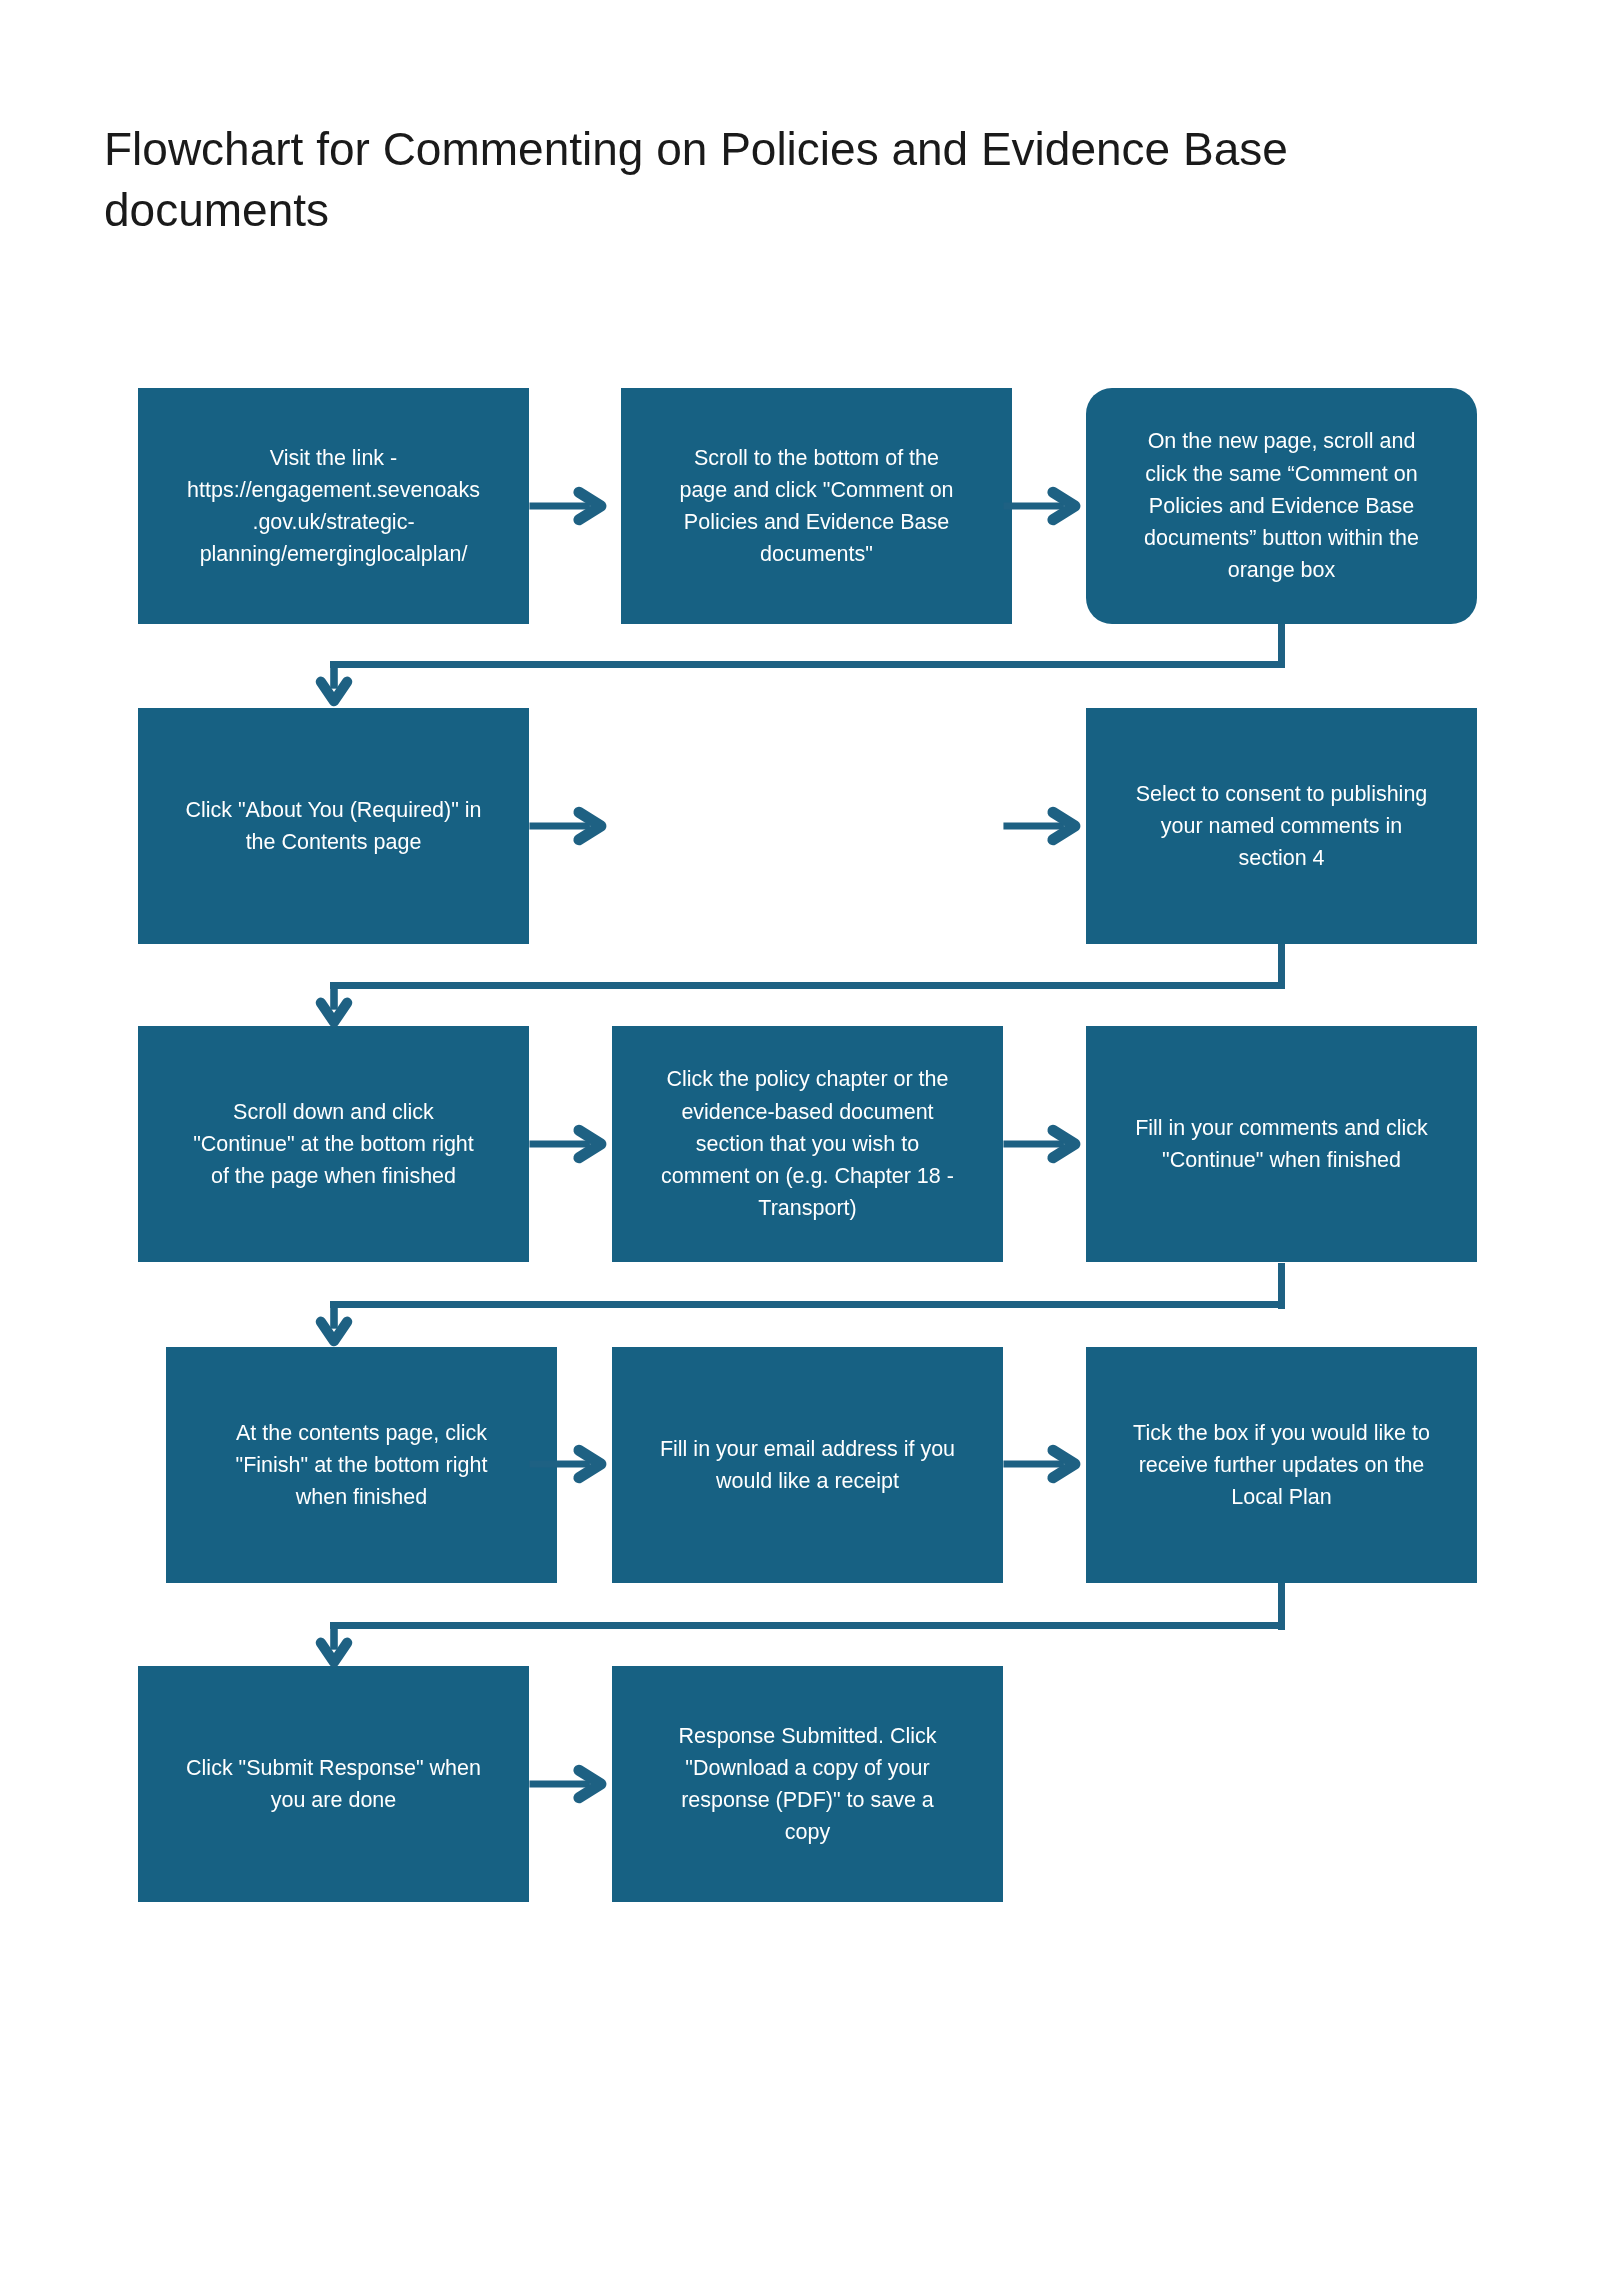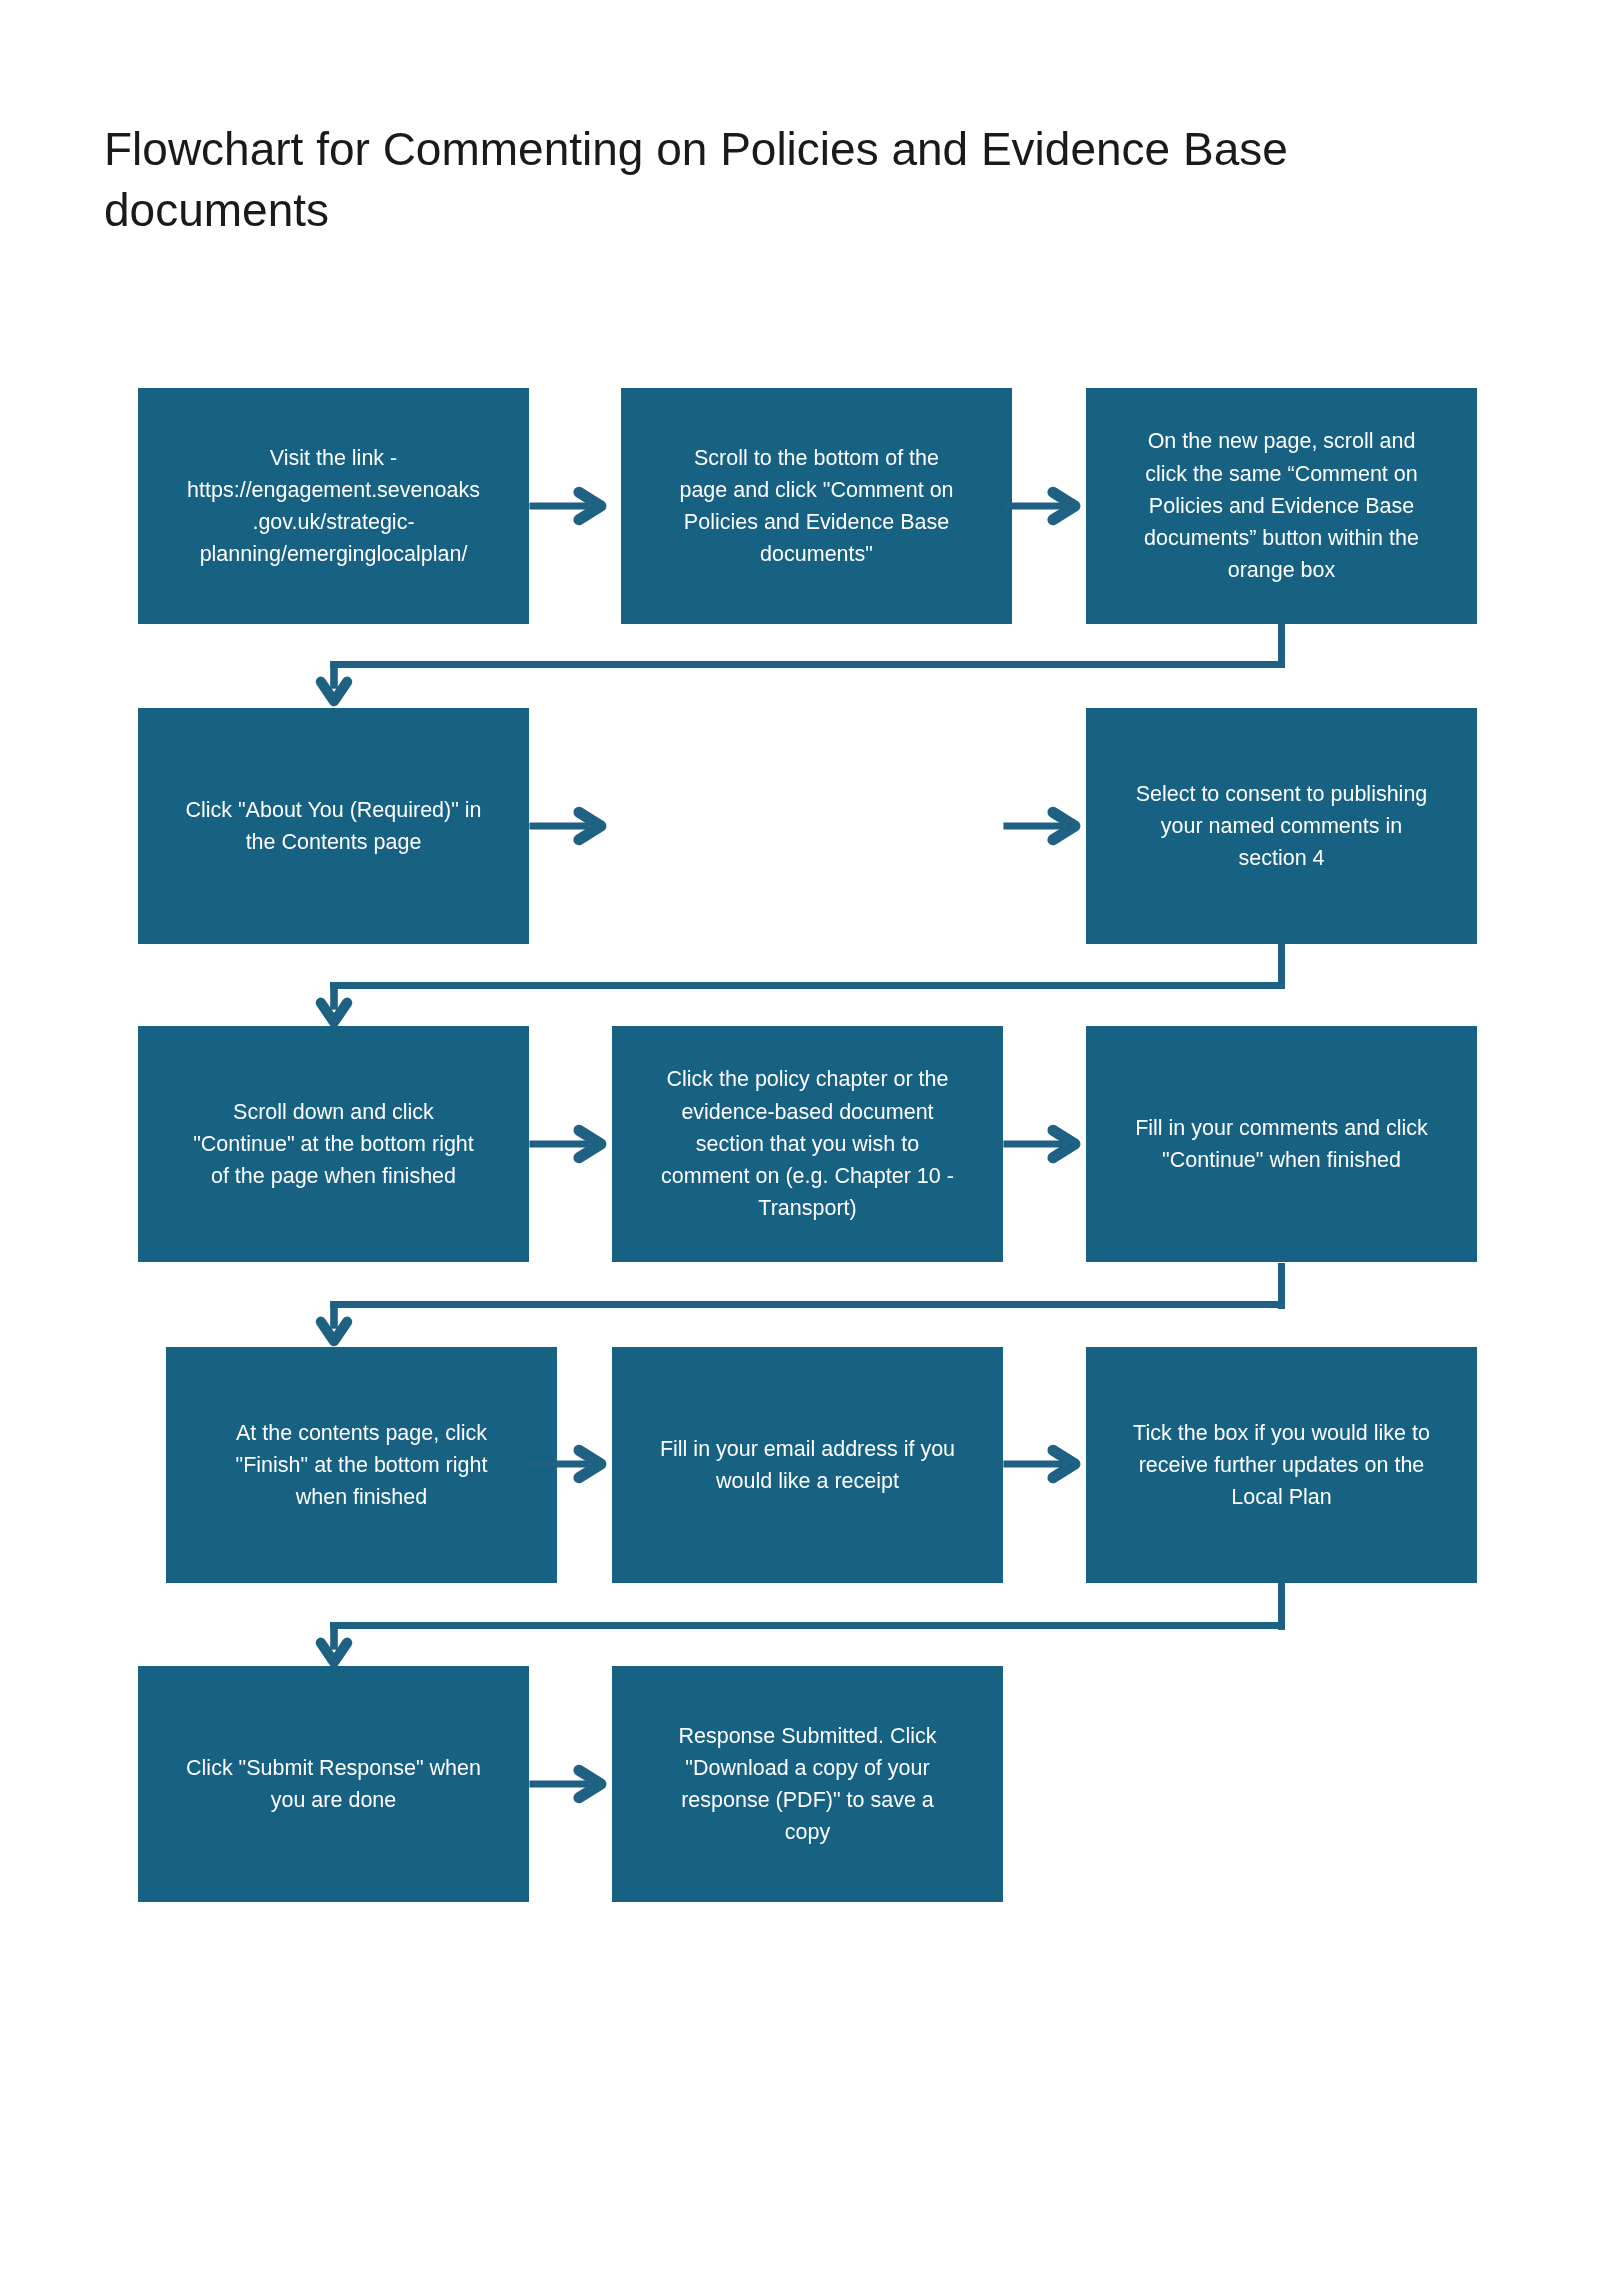--- a/index.html
+++ b/index.html
@@ -50,27 +50,27 @@
 </style>
 </head>
 <body>
 
 <div class="canvas">
 
   <h1 class="page-title">Flowchart for Commenting on Policies and Evidence Base documents</h1>
 
   <div class="fbox" style="left:138px; top:388px;">Visit the link - https://engagement.sevenoaks.gov.uk/strategic-planning/emerginglocalplan/</div>
   <div class="fbox" style="left:612px; top:388px;margin-left:9px;">Scroll to the bottom of the page and click "Comment on Policies and Evidence Base documents"</div>
-  <div class="fbox" style="left:1086px; top:388px;">On the new page, scroll and click the same “Comment on Policies and Evidence Base documents” button within the orange box</div>
+  <div class="fbox" style="left:1086px; top:388px;border-radius:26px;">On the new page, scroll and click the same “Comment on Policies and Evidence Base documents” button within the orange box</div>
 
   <div class="fbox" style="left:138px; top:708px;">Click "About You (Required)" in the Contents page</div>
   <div class="fbox" style="left:1086px; top:708px;">Select to consent to publishing your named comments in section 4</div>
 
   <div class="fbox" style="left:138px; top:1026px;">Scroll down and click "Continue" at the bottom right of the page when finished</div>
-  <div class="fbox" style="left:612px; top:1026px;">Click the policy chapter or the evidence-based document section that you wish to comment on (e.g. Chapter 10 - Transport)</div>
+  <div class="fbox" style="left:612px; top:1026px;">Click the policy chapter or the evidence-based document section that you wish to comment on (e.g. Chapter 18 - Transport)</div>
   <div class="fbox" style="left:1086px; top:1026px;">Fill in your comments and click "Continue" when finished</div>
 
   <div class="fbox" style="left:138px; top:1347px;margin-left:28px;">At the contents page, click "Finish" at the bottom right when finished</div>
   <div class="fbox" style="left:1086px; top:1347px;">Tick the box if you would like to receive further updates on the Local Plan</div>
   <div class="fbox" style="left:612px; top:1347px;">Fill in your email address if you would like a receipt</div>
 
   <div class="fbox" style="left:138px; top:1666px;">Click "Submit Response" when you are done</div>
   <div class="fbox" style="left:612px; top:1666px;">Response Submitted. Click "Download a copy of your response (PDF)" to save a copy</div>
 
   <svg class="arrow-svg" style="left:529px;  top:484px;" width="82" height="44" viewBox="0 0 118 64">

